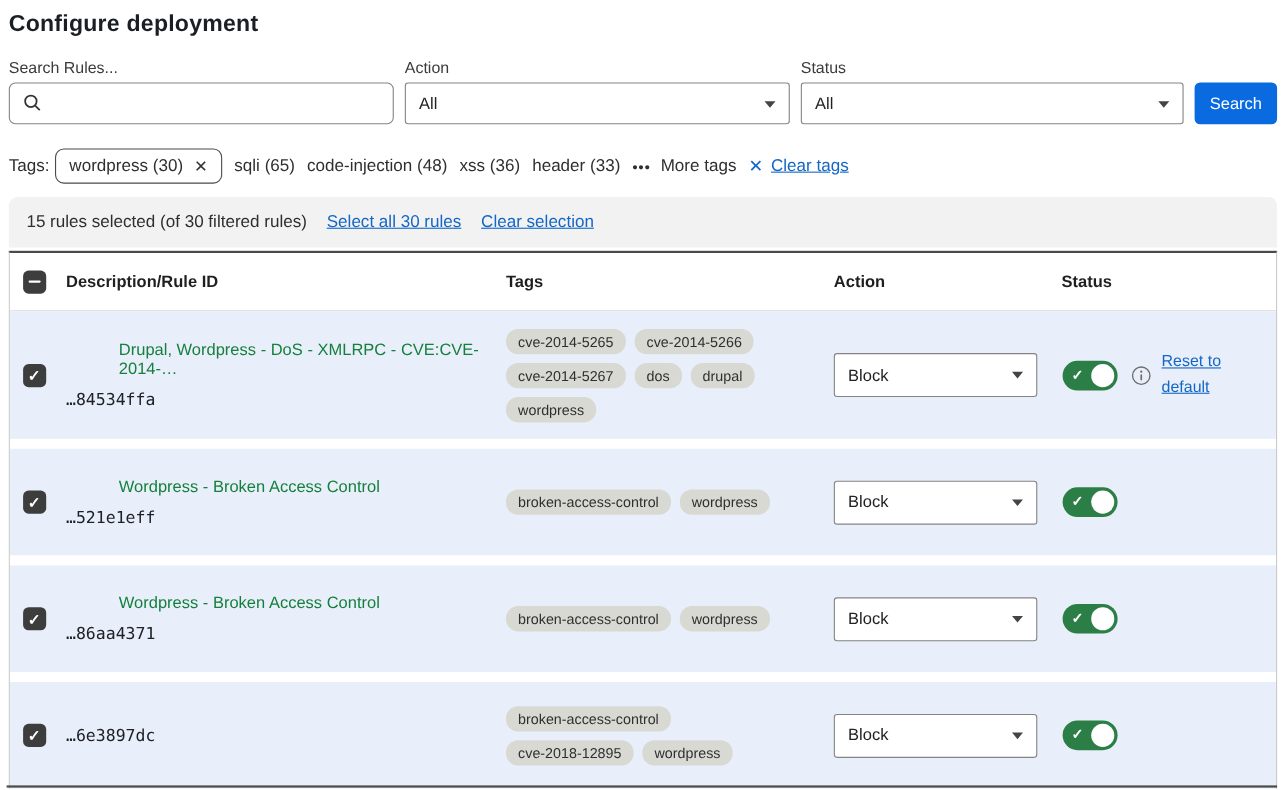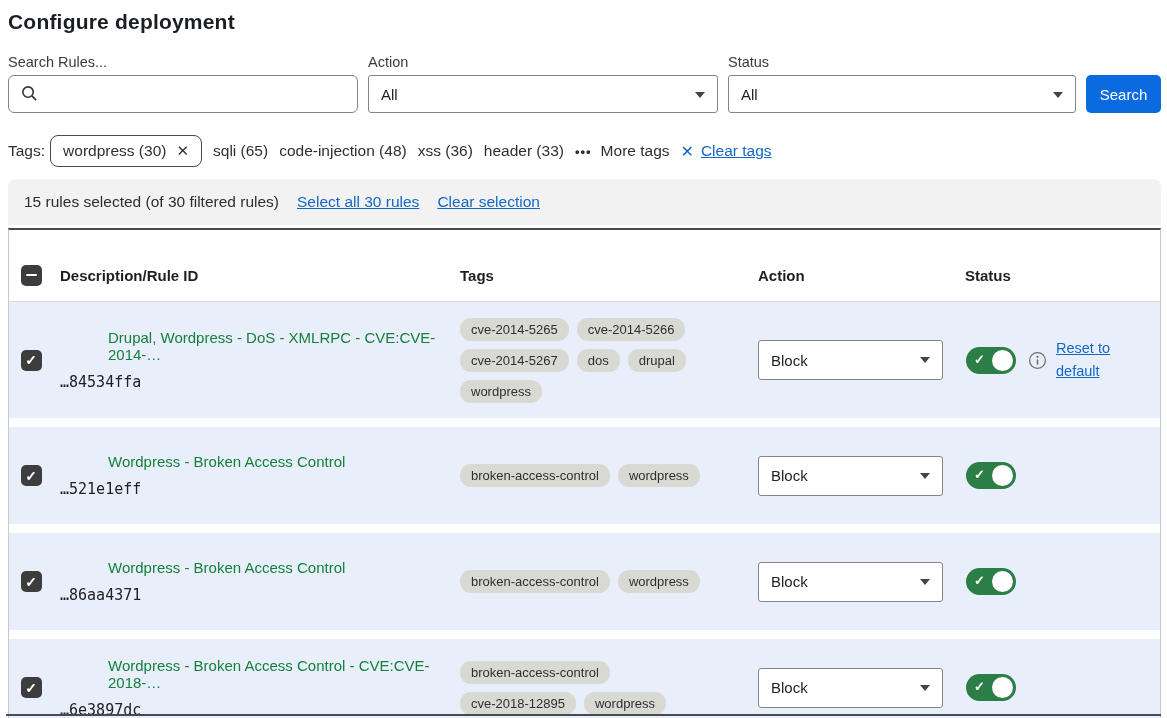--- a/index.html
+++ b/index.html
@@ -49,21 +49,21 @@
   .selection-bar { display:flex; align-items:center; gap:18px; height:46px; background:#f2f2f2;
     border-radius:8px 8px 0 0; padding:0 16px; margin-bottom:3px; font-size:15.5px; color:#2e2e2e; }
   .sel-link { color:#1467c5; text-decoration:underline; cursor:pointer; }
   .bar-buttons { margin-left:auto; display:flex; gap:12px; }
   .btn-outline { width:162px; height:36px; background:#fff; border:1px solid #2e7bd0;
     border-radius:6px; color:#1467c5; font-size:15px; font-family:"Liberation Sans",sans-serif; cursor:pointer; }
 
   
   .rules-table { border-left:1px solid #c9c9c9; border-right:1px solid #c9c9c9; border-top:2px solid #4a4a4a; }
   .t-head, .t-row { display:grid; grid-template-columns:44px 400px 298px 207px auto; align-items:center; }
-  .t-head { height:53px; background:#fff; border-bottom:1px solid #dcdcdc;margin-top:19px; }
+  .t-head { height:53px; background:#fff; border-bottom:1px solid #dcdcdc; }
   .t-head .col { font-size:15px; font-weight:700; color:#1f1f1f; padding-left:7px; }
   .cb-cell { display:flex; justify-content:center; }
   .checkbox { width:21px; height:21px; background:#3d3d3d; border-radius:5px; display:flex;
     align-items:center; justify-content:center; cursor:pointer; }
   .checkbox .check-glyph { color:#fff; font-size:14px; font-weight:700; line-height:1; }
   .checkbox.indeterminate .dash { width:11px; height:2.5px; background:#fff; border-radius:1px; }
 
   .t-row { background:#e9effa; min-height:97px; }
   .t-row.row-tall { min-height:116px; }
   .row-gap { height:9px; background:#fff; }
@@ -270,21 +270,20 @@
     </div>
   </div>
 <div class="row-gap"></div>
   <div class="t-row">
     <div class="cb-cell">
       <span class="checkbox checked">
         <span class="check-glyph">✓</span>
       </span>
     </div>
     <div class="desc-cell">
-      <div class="desc">Wordpress - Broken Access Control - CVE:CVE-2018-…</div>
       <div class="rule-id">…6e3897dc</div>
     </div>
     <div class="tags-cell">
       <div class="row-tags">
               <span class="tag-pill">broken-access-control</span>
               <span class="tag-pill">cve-2018-12895</span>
               <span class="tag-pill">wordpress</span>
             </div>
     </div>
     <div class="action-cell">

